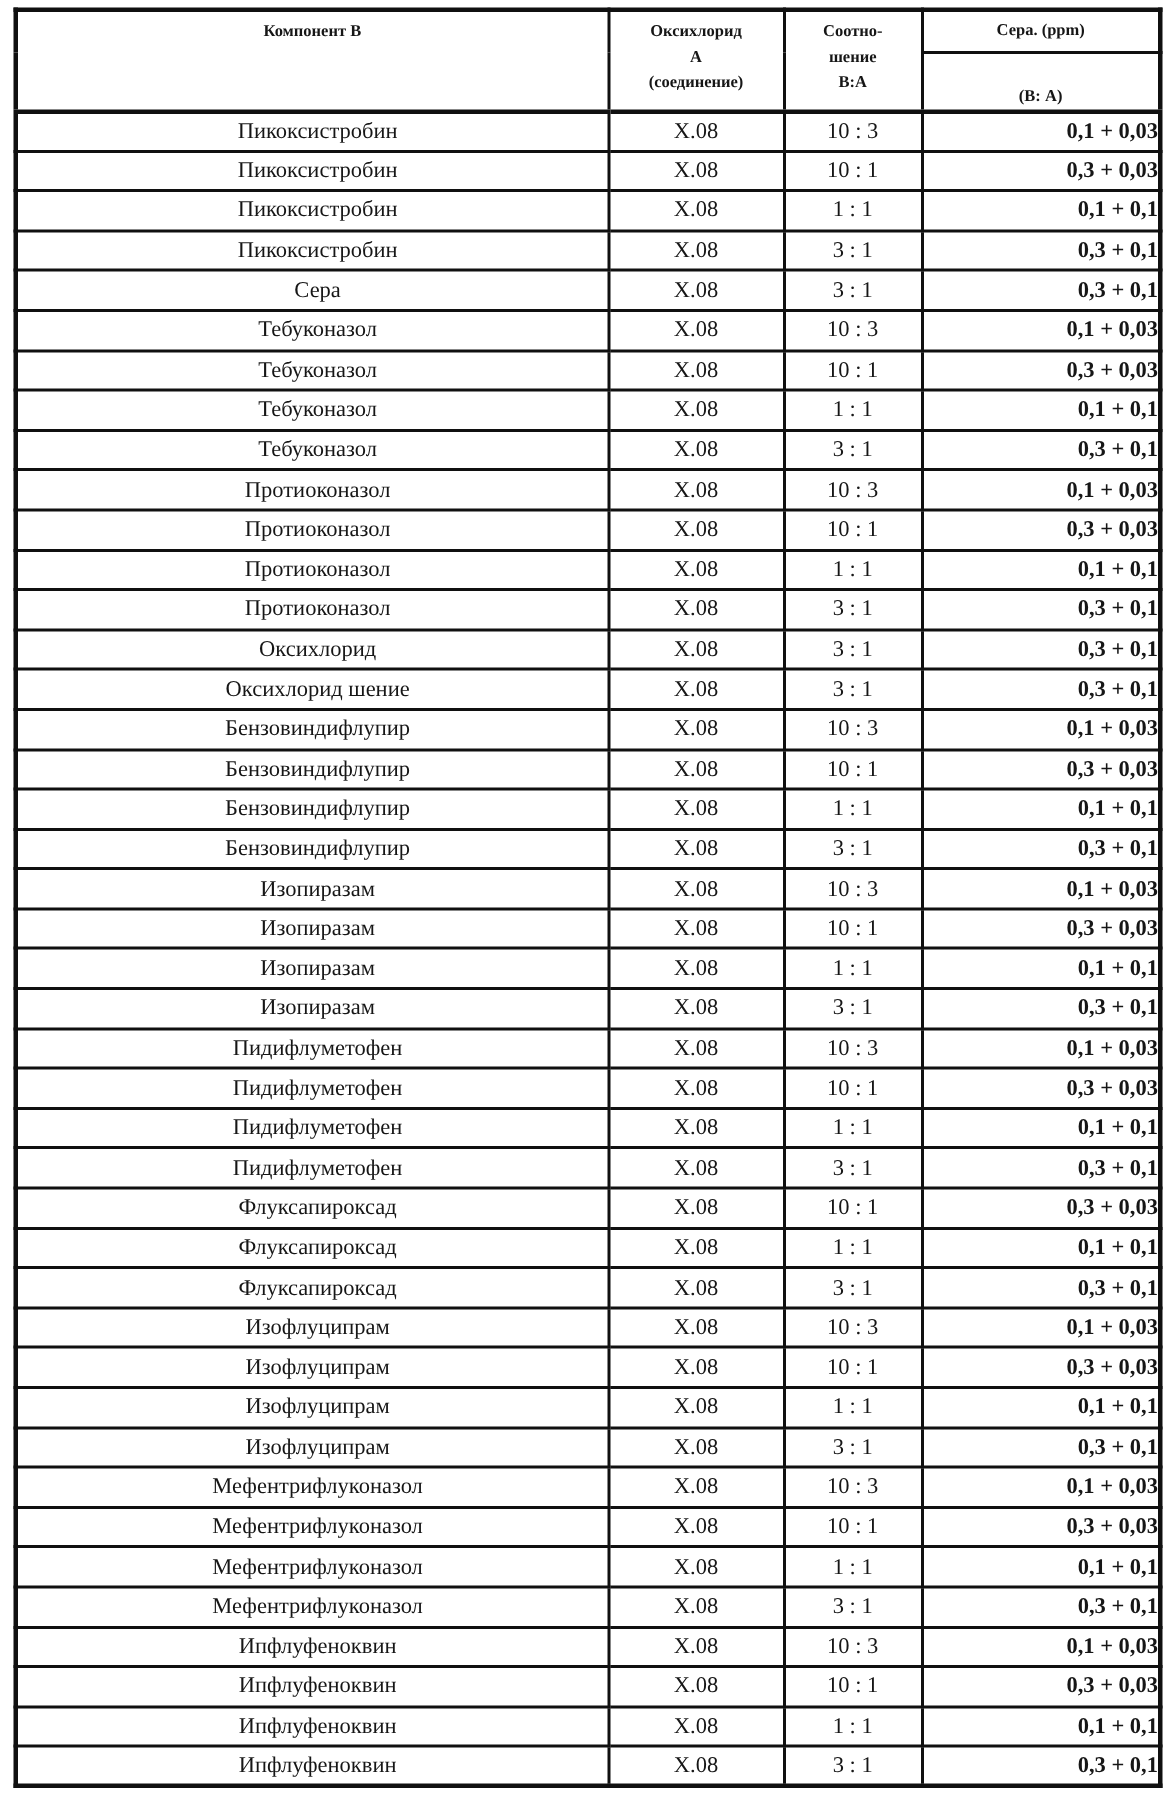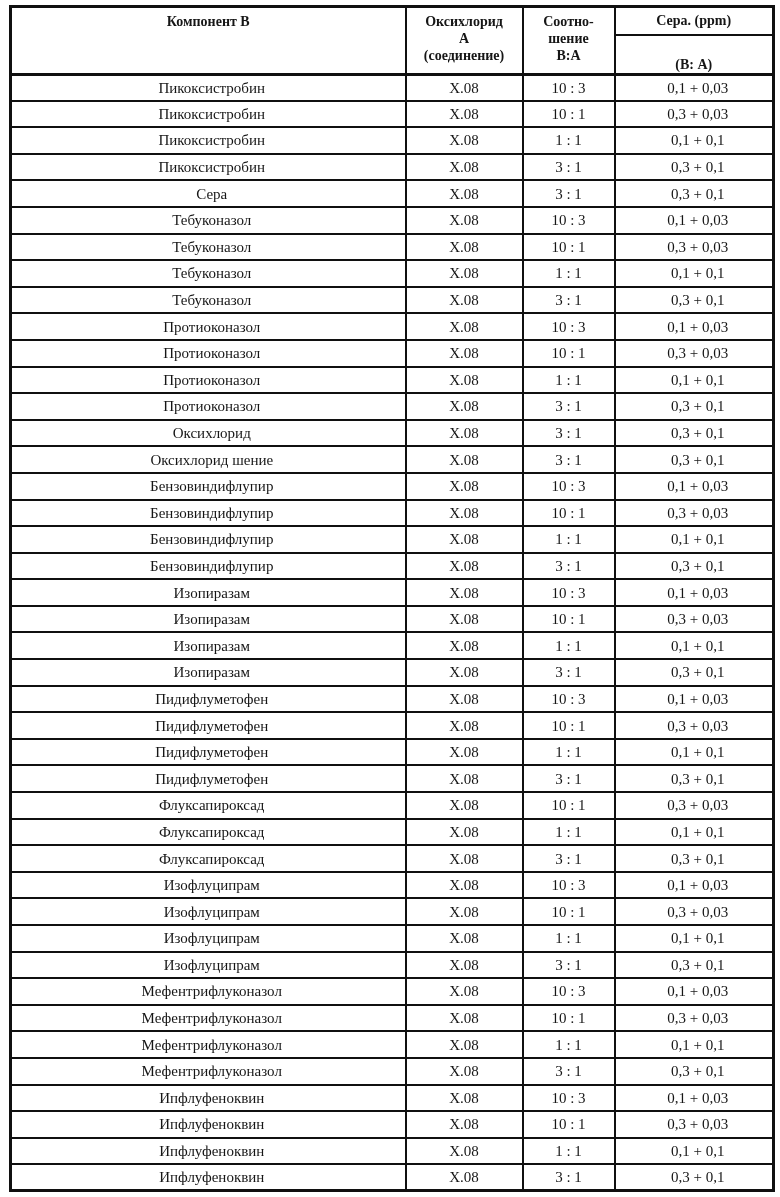--- a/index.html
+++ b/index.html
@@ -26,21 +26,21 @@
     border: 3px solid #101010;
   }
   th, td {
     border: 2px solid #101010;
     padding: 0;
     overflow: hidden;
     box-sizing: border-box;
   }
   thead th {
     font-weight: bold;
-    font-size: 14px;
+    font-size: 11px;
     line-height: 17px;
     text-align: center;
     vertical-align: top;
     padding-top: 5px;
     white-space: pre-line;
     margin-top: 24px;
   }
   thead tr.hdr-top { height: 28px; }
   thead tr.hdr-bottom { height: 34px; }
   thead th.conc-top { padding-top: 4px; }
@@ -53,22 +53,23 @@
   }
   tbody td.cell-b {
     text-align: center;
     padding-left: 7px;
   }
   tbody td.cell-a,
   tbody td.cell-ratio {
     text-align: center;
   }
   tbody td.cell-conc {
-    text-align: center;
+    text-align: right;
     padding-left: 8px;
+    font-weight: bold;
   }
   tbody tr:first-child td { border-top-width: 3px; }
 </style>
 </head>
 <body>
 
 <div class="page">
   <table class="data-table">
     <colgroup>
       <col style="width:395px">

